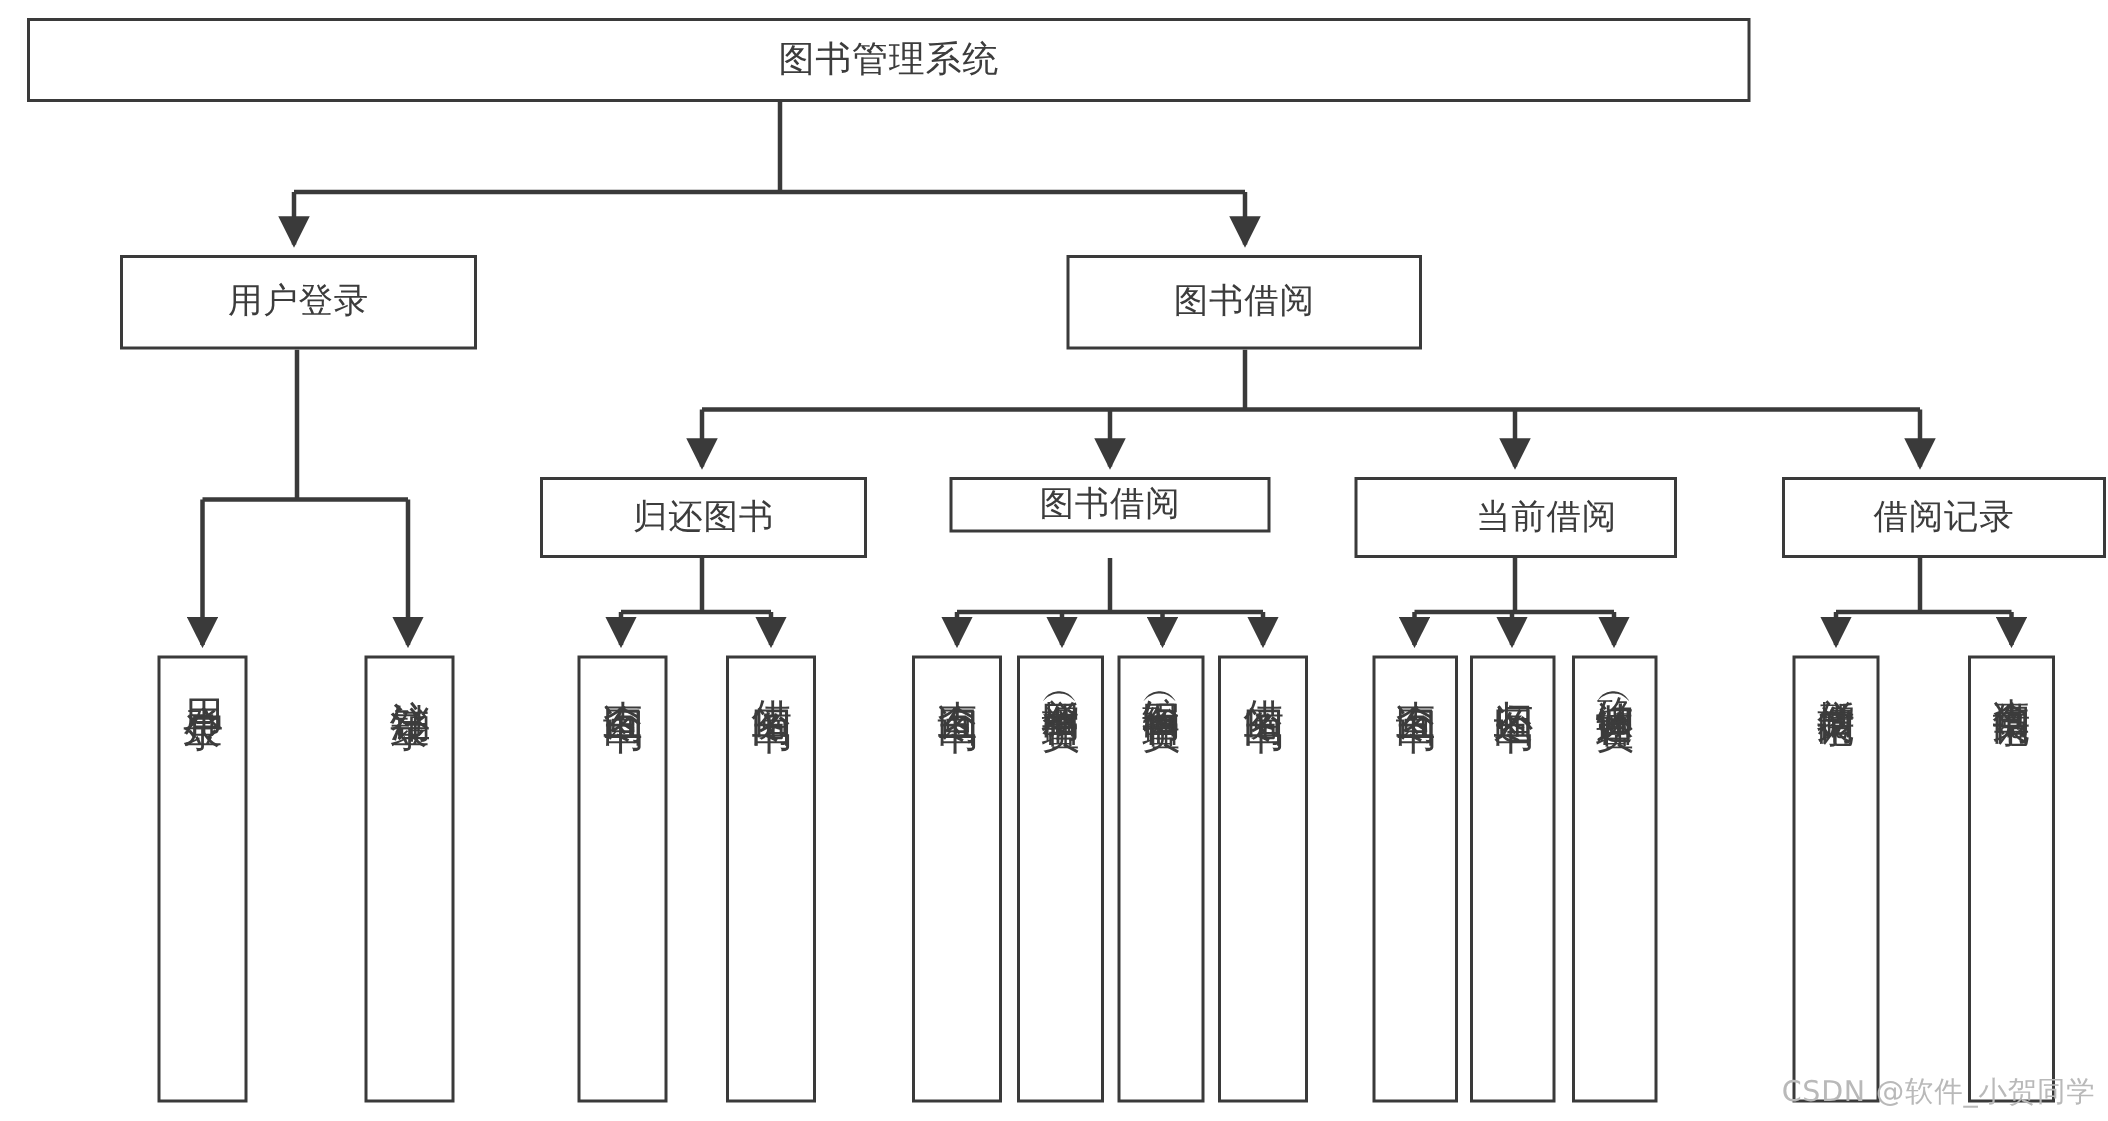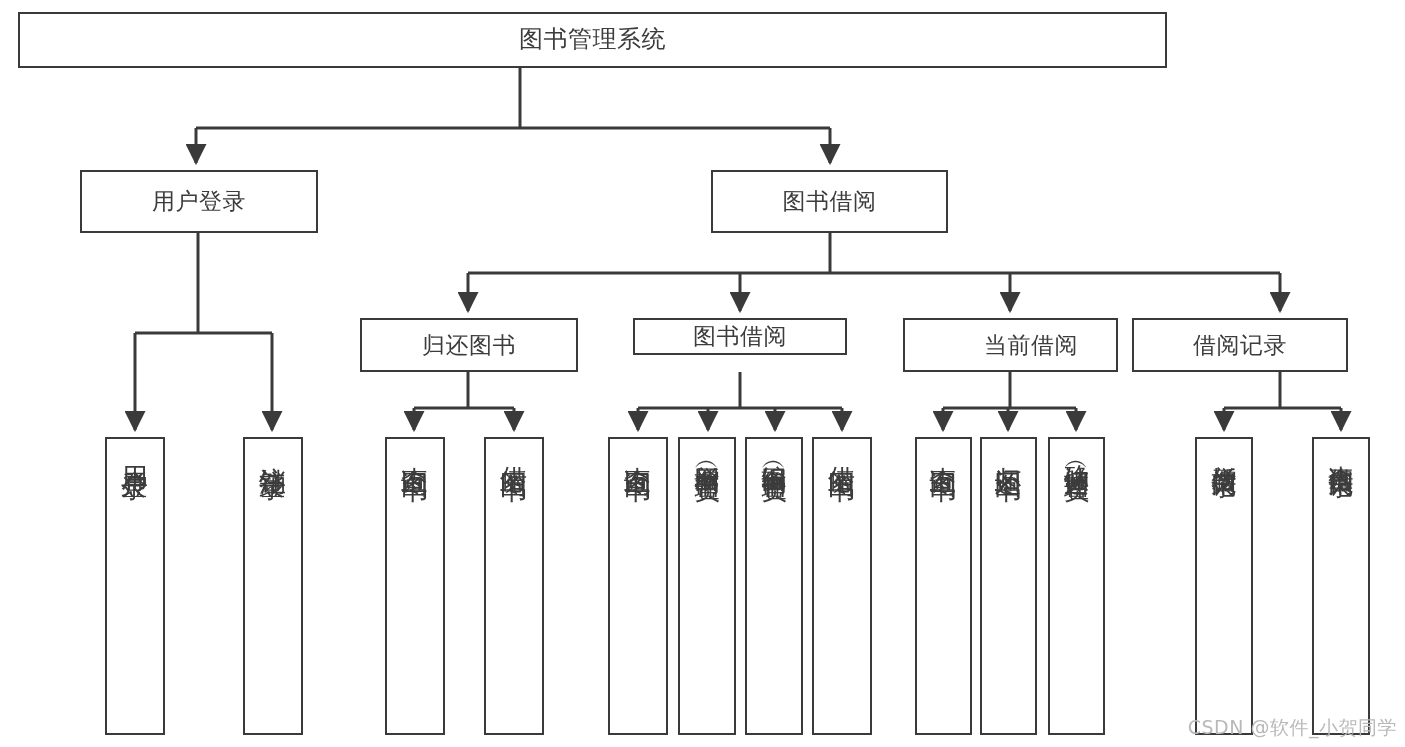--- a/index.html
+++ b/index.html
@@ -130,21 +130,21 @@
   </div>
 
   <div class="node h-node" style="left:633px;top:318px;width:214px;height:37px;">
     <span class="label">图书借阅</span>
   </div>
 
   <div class="node h-node" style="left:903px;top:318px;width:215px;height:54px;padding-left:41px;">
     <span class="label">当前借阅</span>
   </div>
 
-  <div class="node h-node" style="left:1132px;top:318px;width:216px;height:54px;">
+  <div class="node h-node" style="left:1188px;top:318px;width:216px;height:54px;">
     <span class="label">借阅记录</span>
   </div>
 
   <div class="node v-node" style="left:105px;top:437px;width:60px;height:298px;">
     <span class="label">用户登录</span>
   </div>
 
   <div class="node v-node" style="left:243px;top:437px;width:60px;height:298px;">
     <span class="label">注销登录</span>
   </div>

